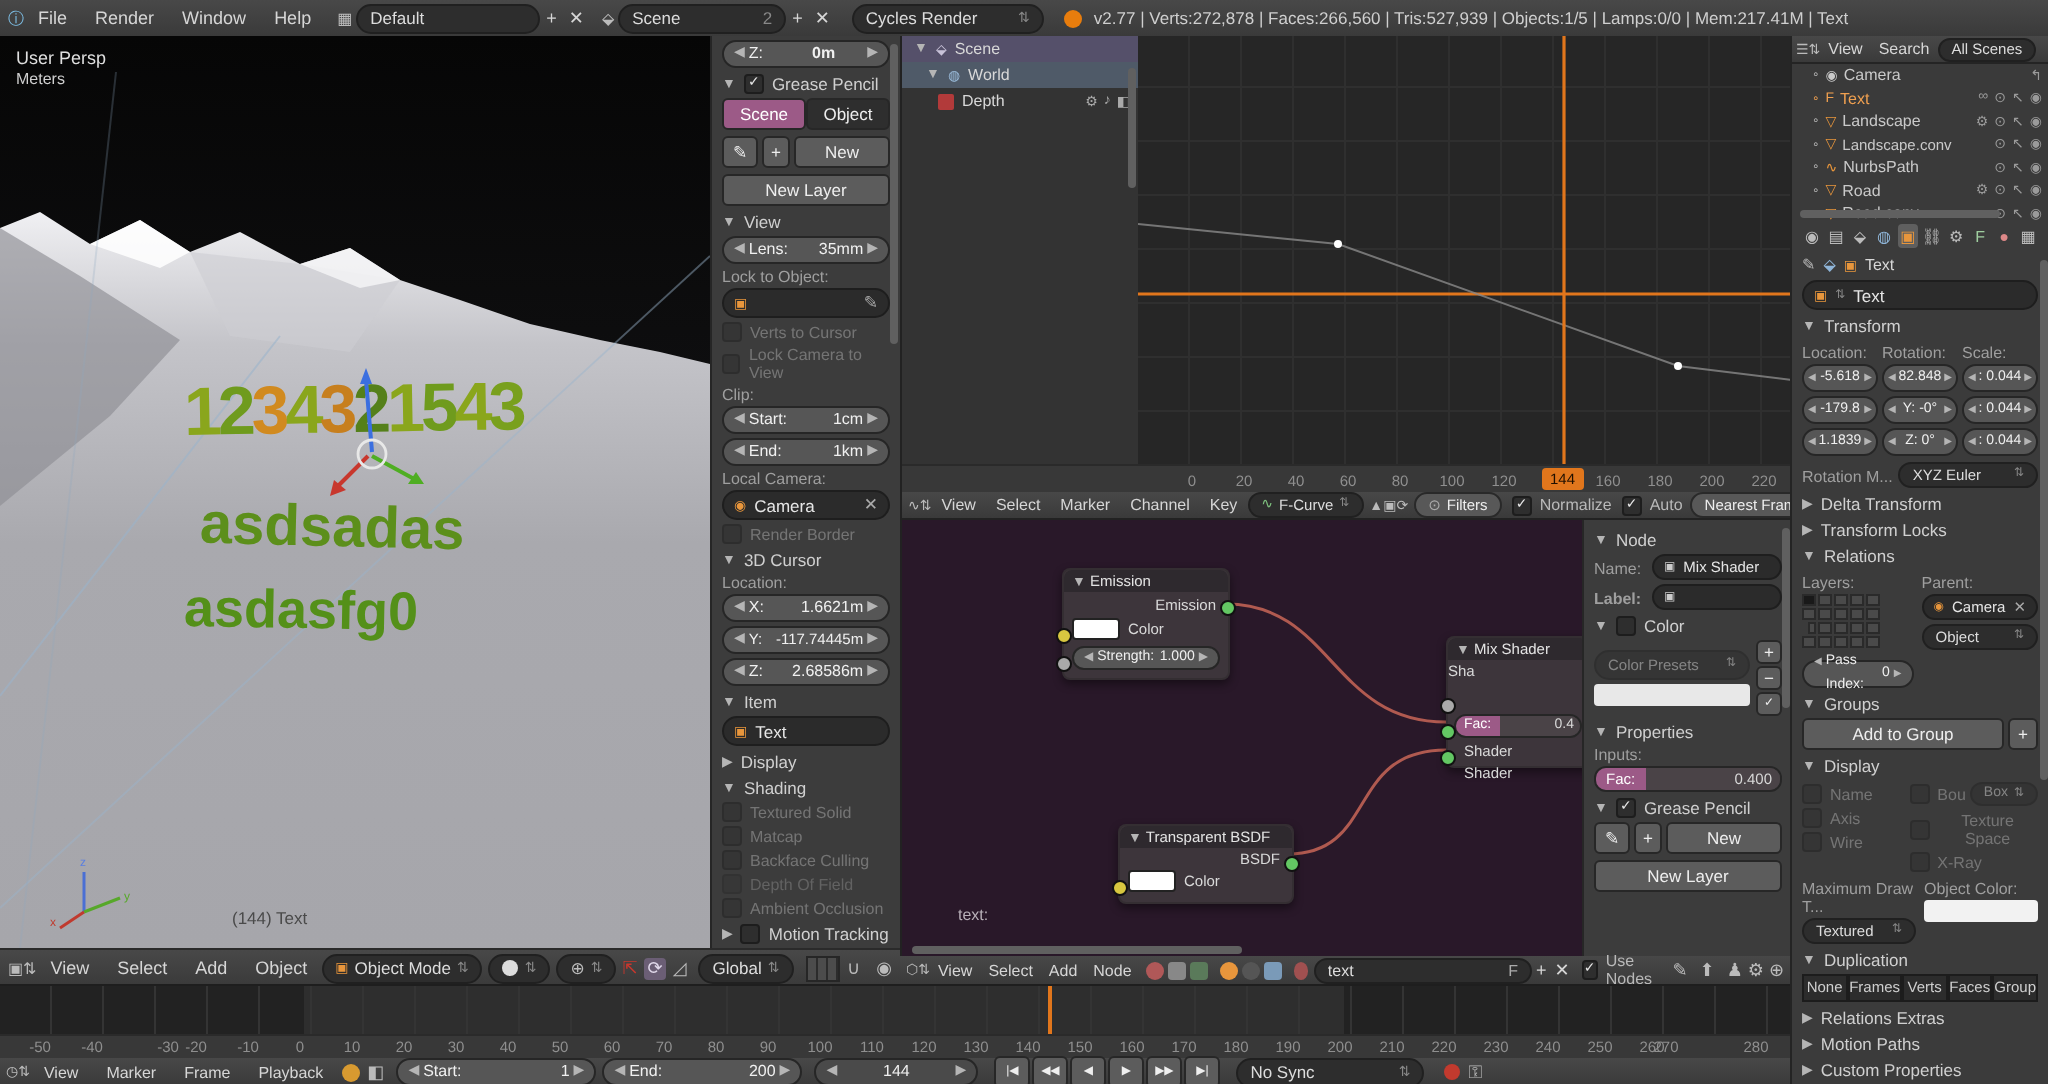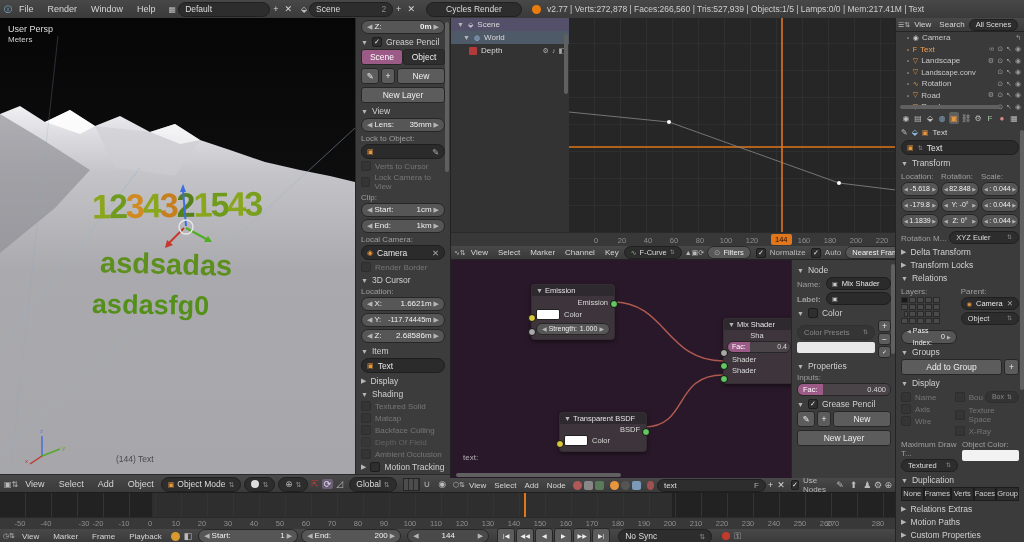--- a/index.html
+++ b/index.html
@@ -62,21 +62,21 @@
     </div>
     <span class="menu" style="padding:0 3px;">+</span>
     <span class="menu" style="padding:0 3px;">✕</span>
     <span class="ico" style="margin:0 2px 0 6px;color:#bbb;">⬙</span>
     <div class="chipdark" style="width:70px;">
       <span>Scene</span>
       <span style="margin-left:auto;color:#888;">2</span>
     </div>
     <span class="menu" style="padding:0 3px;">+</span>
     <span class="menu" style="padding:0 3px;">✕</span>
-    <div class="chipdark" style="width:82px;margin-left:8px;flex-direction:column;">
+    <div class="chipdark" style="width:82px;margin-left:8px;">
       <span>Cycles Render</span>
       <span style="margin-left:auto;color:#888;font-size:7px;">⇅</span>
     </div>
     <span style="width:9px;height:9px;border-radius:50%;background:#e87d0d;margin-left:10px;"></span>
     <span style="margin-left:6px;color:#cfcfcf;font-size:8.5px;">v2.77 | Verts:272,878 | Faces:266,560 | Tris:527,939 | Objects:1/5 | Lamps:0/0 | Mem:217.41M | Text</span>
   </div>
 
   <div class="abs" style="left:0;top:18px;width:355px;height:456px;overflow:hidden;">
     <svg width="355" height="456" style="position:absolute;left:0;top:0;">
       <defs>
@@ -130,21 +130,21 @@
       <text x="3" y="47" fill="#c03a2e" font-size="6">x</text>
     </svg>
   </div>
 
   <div class="abs" style="left:355px;top:18px;width:95px;height:456px;background:#3c3c3c;border-left:1px solid #262626;padding:2px 5px 0 5px;box-sizing:border-box;overflow:hidden;">
     <div class="slider">
       <span style="display:flex;gap:2px;">
           <span class="tri">◀</span>
           <span>Z:</span>
         </span>
-      <span style="display:flex;gap:2px;font-weight:bold;">
+      <span style="display:flex;gap:16px;font-weight:bold;">
           <span>0m</span>
           <span class="tri">▶</span>
         </span>
     </div>
     <div class="sec">
         <span class="tri">▼</span>
         <span class="box">✓</span>
         <span>Grease Pencil</span>
       </div>
     <div class="row" style="gap:0;">
@@ -440,21 +440,21 @@
             <span class="tri" style="font-size:6px;">▶</span>
           </span>
       </div>
       <span class="sock" style="right:-4px;top:15px;background:#63c763;"></span>
       <span class="sock" style="left:-4px;top:29px;background:#d8c740;"></span>
       <span class="sock" style="left:-4px;top:43px;background:#a9a9a9;"></span>
     </div>
 
     <div class="node" style="left:272px;top:58px;width:70px;height:64px;border-radius:4px 0 0 4px;">
       <div class="nhead"><span class="tri">▼</span> <span>Mix Shader</span></div>
-      <div style="text-align:center;padding:1px 4px 0 0;">Sha</div>
+      <div style="text-align:left;padding:1px 4px 16px 0;">Sha</div>
       <div class="row" style="margin:1px 3px 0 3px;height:10px;border-radius:6px;overflow:hidden;border:1px solid #262626;font-size:7px;">
         <span style="background:#9c5a87;color:#fff;padding:0 4px;height:10px;line-height:10px;">Fac:</span>
         <span style="background:#4a4347;flex:1;text-align:right;padding:0 3px;height:10px;line-height:10px;">0.4</span>
       </div>
       <div style="padding:2px 0 0 8px;">Shader</div>
       <div style="padding:2px 0 0 8px;">Shader</div>
       <span class="sock" style="left:-4px;top:30px;background:#a9a9a9;"></span>
       <span class="sock" style="left:-4px;top:43px;background:#63c763;"></span>
       <span class="sock" style="left:-4px;top:56px;background:#63c763;"></span>
     </div>
@@ -463,21 +463,21 @@
       <div class="nhead"><span class="tri">▼</span> <span>Transparent BSDF</span></div>
       <div style="text-align:right;padding:1px 6px 0 0;">BSDF</div>
       <div class="row" style="padding:1px 4px 0 4px;gap:4px;">
         <span style="width:22px;height:9px;background:#fff;border:1px solid #222;border-radius:2px;"></span>
         <span>Color</span>
       </div>
       <span class="sock" style="right:-4px;top:15px;background:#63c763;"></span>
       <span class="sock" style="left:-4px;top:27px;background:#d8c740;"></span>
     </div>
 
-    <span class="abs" style="left:12px;top:193px;color:#b8b0b8;font-size:8px;">text:</span>
+    <span class="abs" style="left:28px;top:193px;color:#b8b0b8;font-size:8px;">text:</span>
     <div class="scroll" style="left:5px;bottom:2px;width:165px;height:4px;"></div>
 
     <div class="abs" style="left:340px;top:0;width:105px;height:219px;background:#3c3c3c;border-left:1px solid #262626;padding:2px 5px;box-sizing:border-box;">
       <div class="sec">
           <span class="tri">▼</span>
           <span>Node</span>
         </div>
       <div class="row" style="gap:3px;">
         <span class="lbl" style="width:26px;">Name:</span>
         <div class="field" style="flex:1;height:11px;font-size:7.5px;">
@@ -706,21 +706,21 @@
       <span style="font-size:7.5px;">Landscape.conv</span>
       <span class="oicons">
           <span>⊙</span>
           <span>↖</span>
           <span>◉</span>
         </span>
     </div>
     <div class="otree-row">
       <span class="tri" style="font-size:6px;">∘</span>
         <span style="color:#e8963c;font-size:7px;">∿</span>
-      <span>Rotation</span>
+      <span>NurbsPath</span>
       <span class="oicons">
           <span>⊙</span>
           <span>↖</span>
           <span>◉</span>
         </span>
     </div>
     <div class="otree-row">
       <span class="tri" style="font-size:6px;">∘</span>
         <span style="color:#e8963c;font-size:7px;">▽</span>
       <span>Road</span>
@@ -918,21 +918,21 @@
           </div>
         <div class="cb dim">
             <span class="box"></span>
             <span>Axis</span>
           </div>
         <div class="cb dim">
             <span class="box"></span>
             <span>Wire</span>
           </div>
       </div>
-      <div style="flex:1.2;">
+      <div style="flex:1.2;text-align:center;">
         <div class="row" style="gap:2px;">
           <span class="cb dim">
               <span class="box"></span>
               <span>Bou</span>
             </span>
           <div class="chipdark dim" style="flex:1;height:10px;line-height:10px;font-size:7px;">
             <span>Box</span>
               <span style="margin-left:auto;font-size:6px;">⇅</span>
           </div>
         </div>

